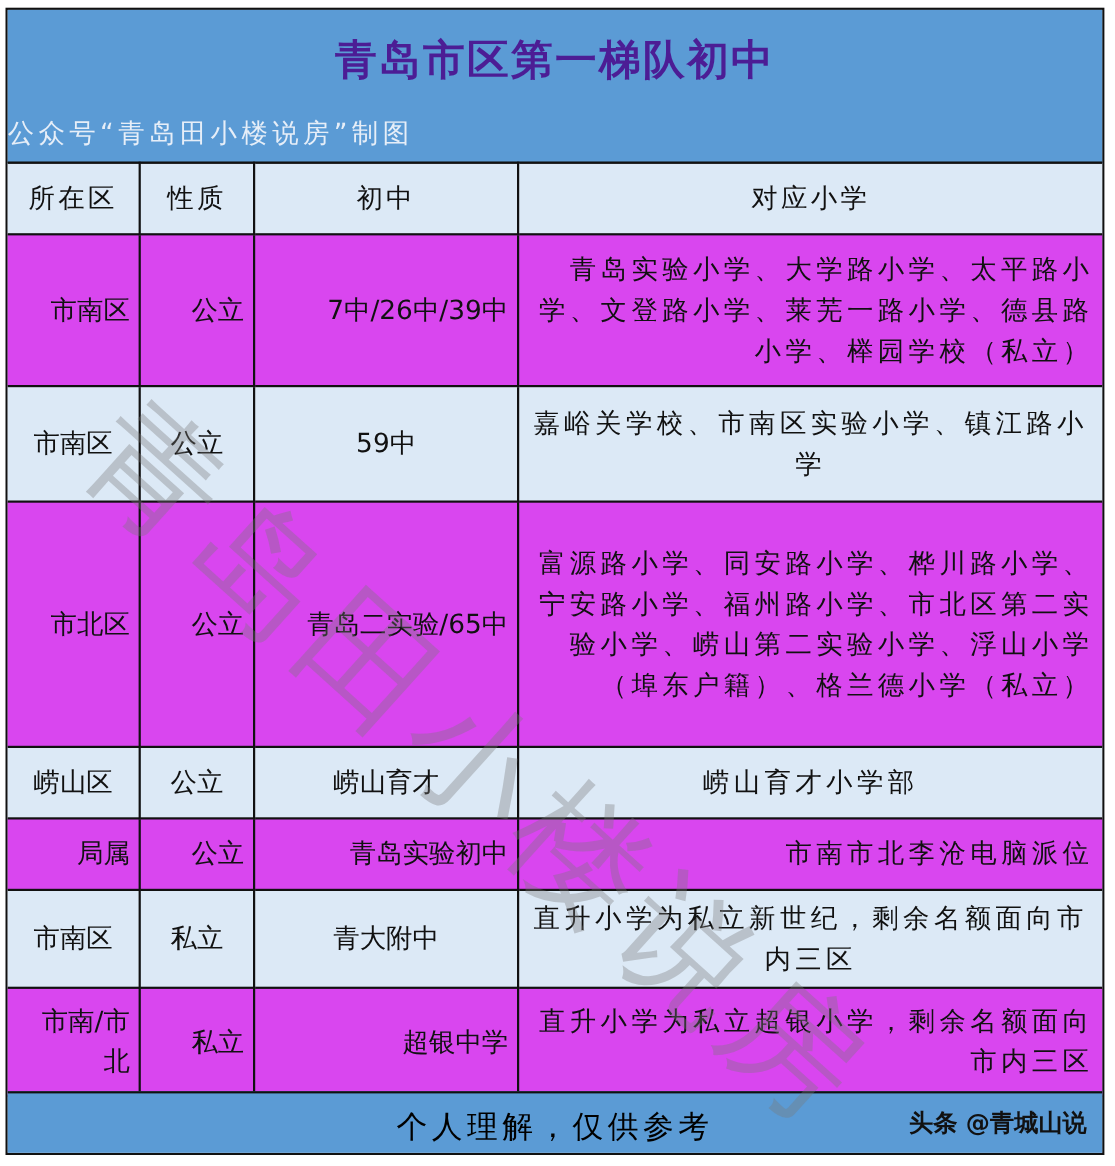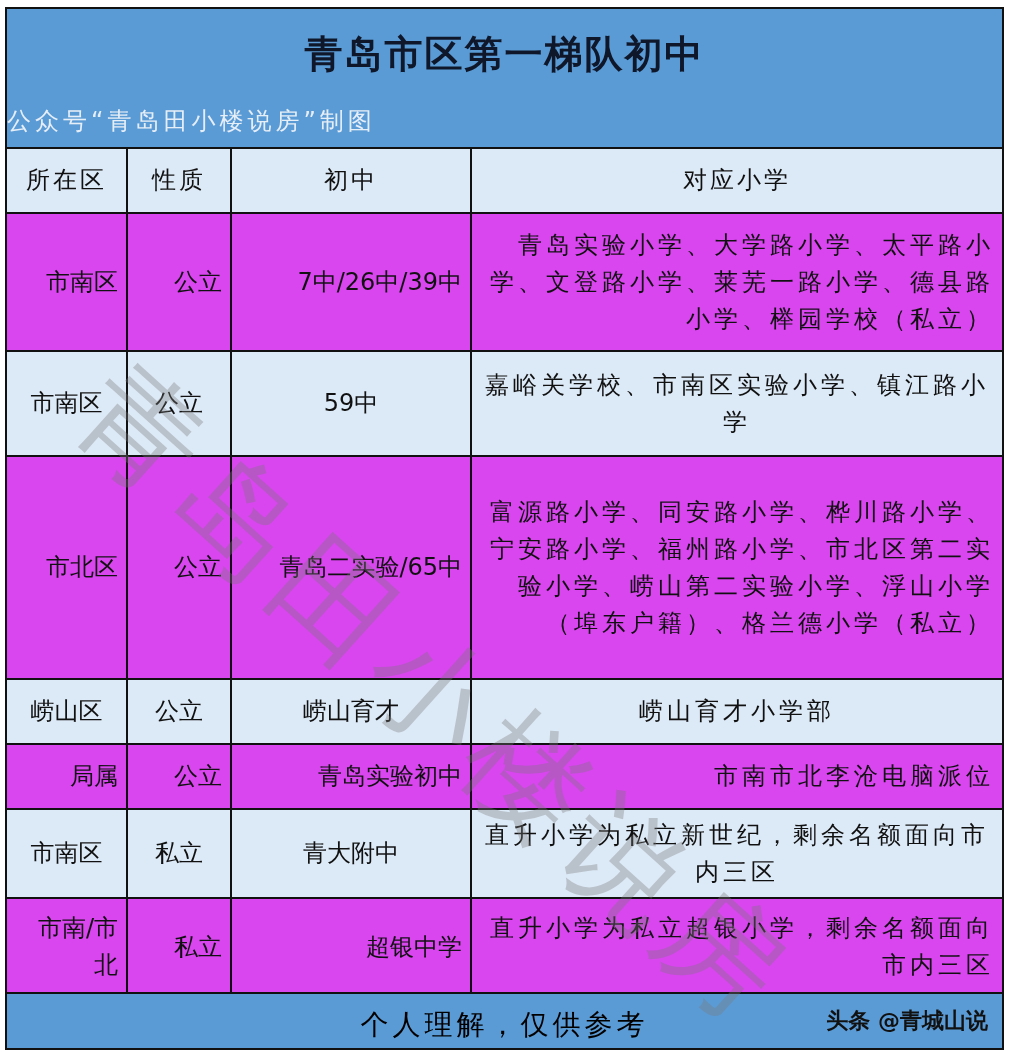--- a/index.html
+++ b/index.html
@@ -3,21 +3,21 @@
 <meta charset="utf-8">
 <style>
   html, body { margin: 0; padding: 0; background: #ffffff; }
   body { width: 1014px; height: 1060px; position: relative; overflow: hidden;
          font-family: "DejaVu Sans", "Liberation Sans", sans-serif; }
   .sheet { position: absolute; left: 5px; top: 7px; width: 999px; height: 1043px;
            border: 2px solid #111; box-sizing: border-box; background: #fff; }
   .title-band { position: absolute; left: 0; top: 0; right: 0; height: 138px;
                 background: #5b9bd5; border-bottom: 2px solid #111; }
   .title { position: absolute; left: 0; right: 0; top: 20px; text-align: center;
-           color: #0f172a; font-size: 38px; font-weight: bold; letter-spacing: 2px; }
+           color: #4c1d95; font-size: 38px; font-weight: bold; letter-spacing: 2px; }
   .subtitle { position: absolute; left: 0; right: 0; top: 96px; 
               color: #e6eef8; font-size: 24px; letter-spacing: 4px; }
   table { position: absolute; left: 0; top: 138px; width: 995px; border-collapse: collapse;
           table-layout: fixed; }
   td, th { border: 2px solid #111; text-align: center; vertical-align: middle;
            color: #111; font-weight: normal; font-size: 24px; padding: 0 8px; line-height: 37px;
            box-sizing: border-box; }
   tr td:first-child, tr th:first-child { border-left: none; margin-top: 36px; }
   tr td:last-child, tr th:last-child { border-right: none; margin-top: 28px; }
   th { background: #dce9f6; letter-spacing: 3px; }

